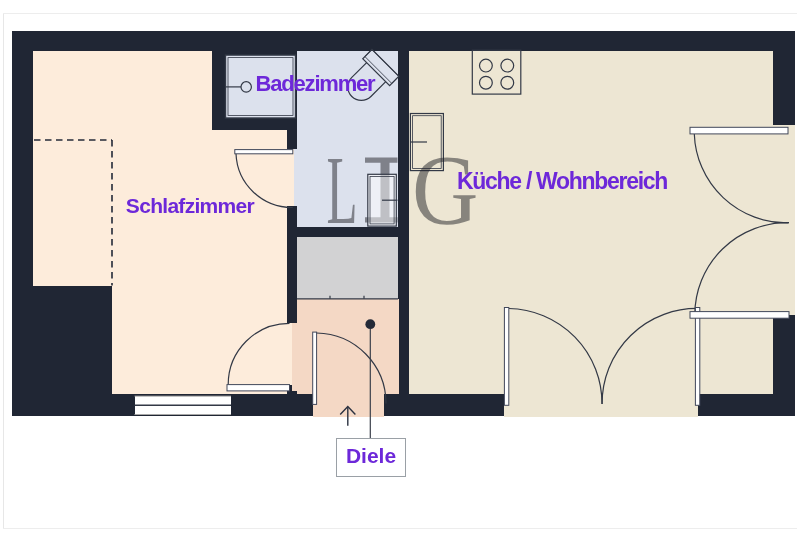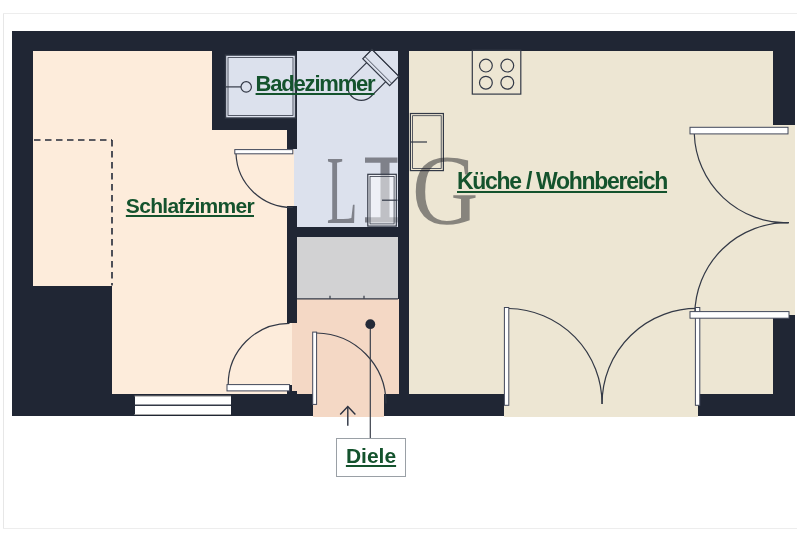--- a/index.html
+++ b/index.html
@@ -1,19 +1,19 @@
 <!DOCTYPE html>
 <html><head>
 <meta charset="utf-8">
 <style>
   html,body{margin:0;padding:0;background:#ffffff;}
   #page{position:relative;width:800px;height:533px;background:#ffffff;overflow:hidden;
         font-family:"Liberation Sans",sans-serif;}
   .abs{position:absolute;}
-  .lbl{position:absolute;color:#14532d;font-weight:bold;text-align:center;white-space:nowrap;text-decoration:underline;}
+  .lbl{position:absolute;color:#6d28d9;font-weight:bold;text-align:center;white-space:nowrap;}
 </style>
 </head>
 <body>
 <div id="page">
 
   <div class="abs" style="left:3px;top:13px;width:1px;height:516px;background:#e7e7e7;"></div>
   <div class="abs" style="left:3px;top:13px;width:794px;height:1px;background:#ededed;"></div>
   <div class="abs" style="left:3px;top:528px;width:794px;height:1px;background:#ededed;"></div>
 
   <div class="abs" style="left:12px;top:31px;width:783px;height:385px;background:#202634;"></div>

